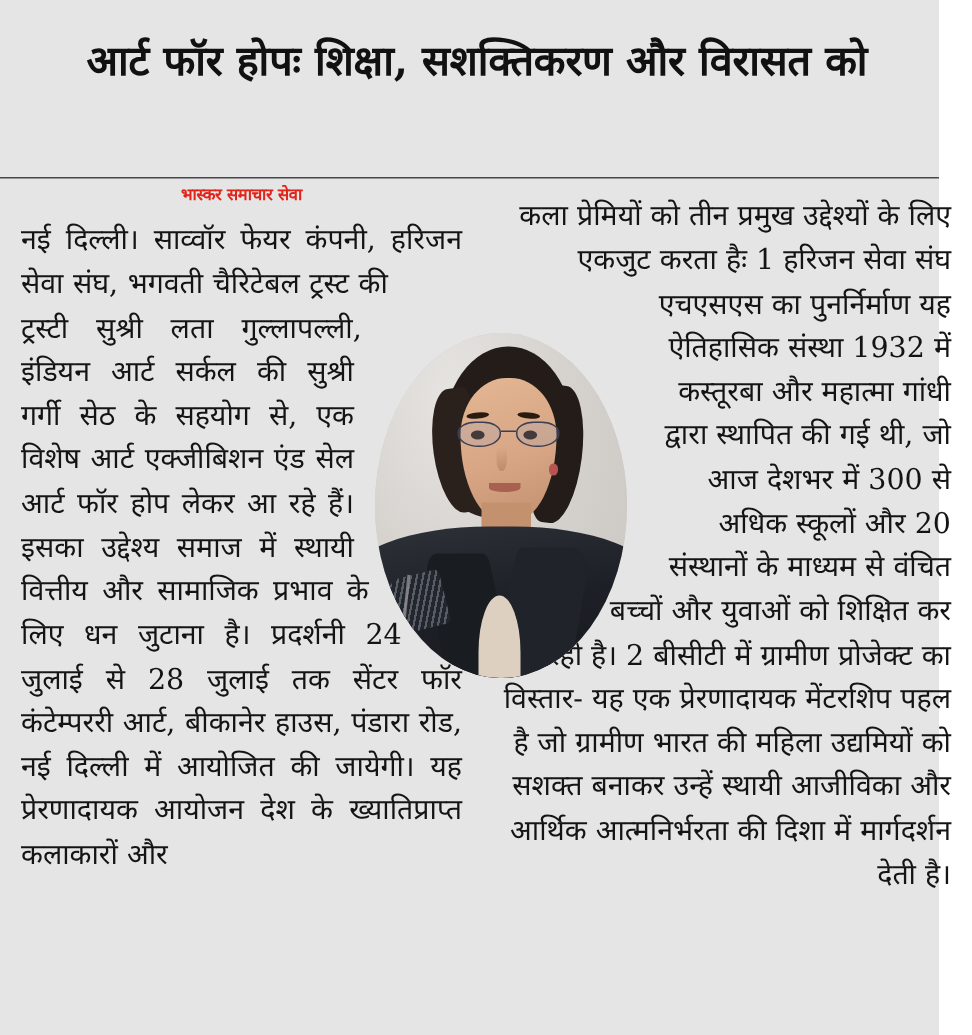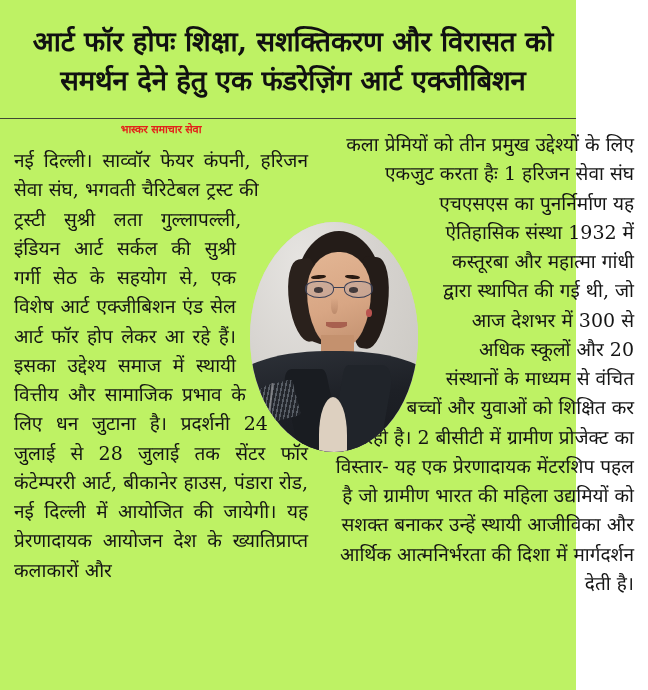--- a/index.html
+++ b/index.html
@@ -11,24 +11,24 @@
     width: 648px;
     height: 690px;
     overflow: hidden;
     font-family: "Liberation Serif", "DejaVu Serif", serif;
     color: #1a1a1a;
     -webkit-font-smoothing: antialiased;
   }
 
   .clipping {
     position: relative;
-    width: 576px;
+    width: 626px;
     height: 690px;
     box-sizing: border-box;
-    background: #bef264;
+    background: #e5e5e5;
     padding-left: 10px;
   }
 
   
   .headline {
     margin: 0;
     padding: 22px 14px 0 14px;
     text-align: center;
     font-family: "DejaVu Serif", "Liberation Serif", serif;
     font-weight: 700;
@@ -321,21 +321,20 @@
     margin-top: 100px;
   }
 </style>
 </head>
 <body>
 
 <div class="clipping">
 
   <h1 class="headline">
     <span class="hl-line l1">आर्ट फॉर होपः शिक्षा, सशक्तिकरण और विरासत को</span>
-    <span class="hl-line l2">समर्थन देने हेतु एक फंडरेज़िंग आर्ट एक्जीबिशन</span>
   </h1>
 
   <div class="rule"></div>
 
   <div class="byline">भास्कर समाचार सेवा</div>
 
   <div class="photo">
     <div class="bg"></div>
     <div class="hair"></div>
     <div class="hair-left"></div>

